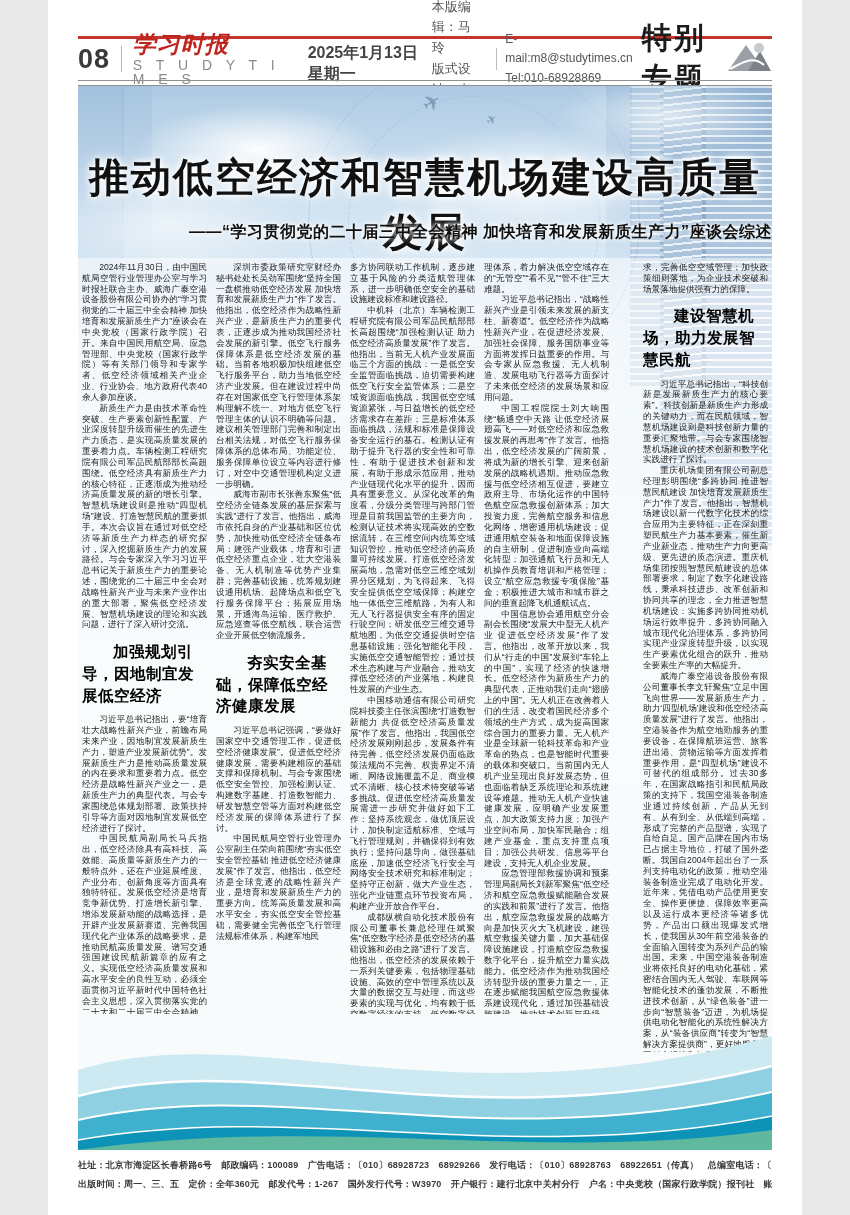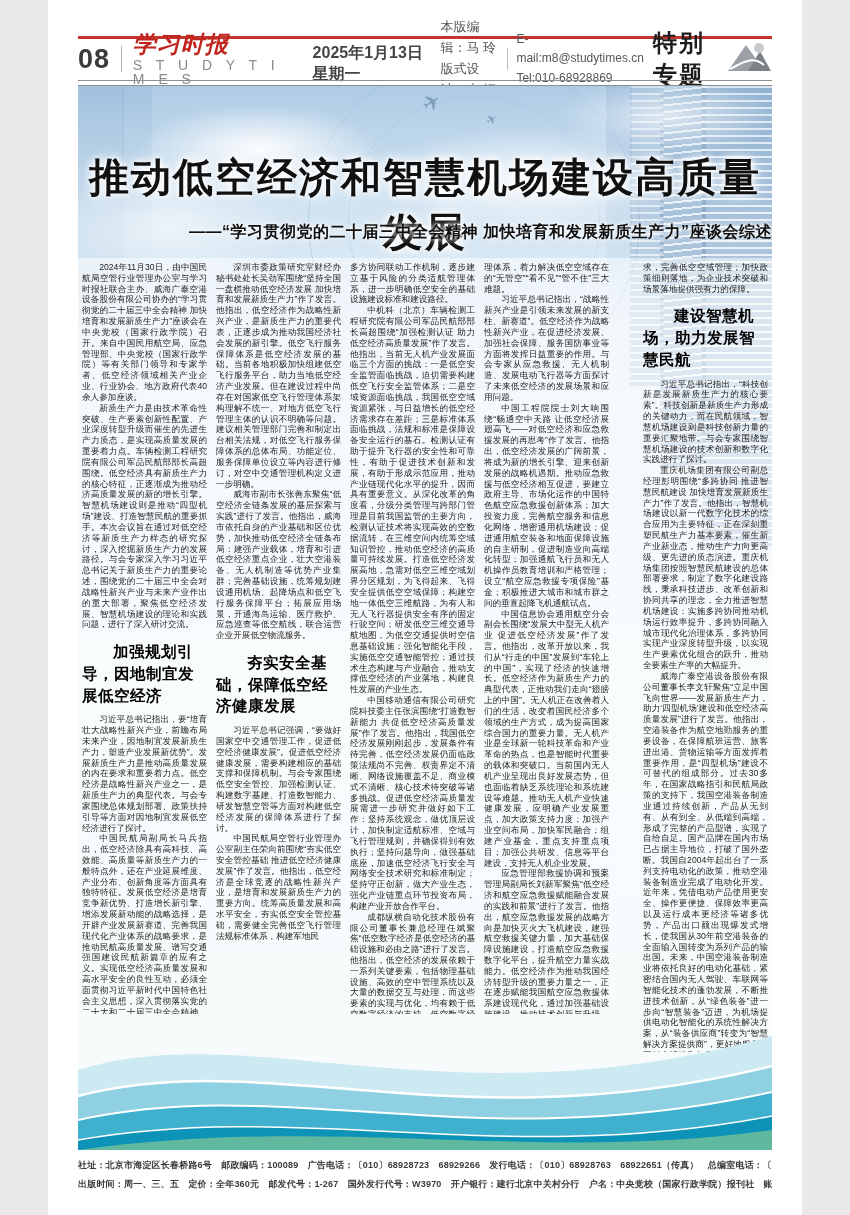--- a/index.html
+++ b/index.html
@@ -12,21 +12,21 @@
   .hdr-div{width:1px;height:26px;background:#b5b5b5;margin:0 11px;}
   .masthead{display:flex;flex-direction:column;line-height:1;}
   .masthead .cn{font-family:"DejaVu Serif","Liberation Serif",serif;font-style:italic;font-weight:bold;
                 font-size:23px;color:#c0241f;letter-spacing:1px;}
   .masthead .en{font-size:14px;color:#8a8a8a;letter-spacing:5px;margin-top:3px;}
   .issue-date{font-size:16px;font-weight:bold;color:#444;margin-left:8px;align-self:flex-start;margin-top:1px;}
   .hdr-right{margin-left:auto;display:flex;align-items:center;}
   .credits{font-size:13px;color:#555;line-height:1.6;text-align:left;}
   .vline{width:1px;height:22px;background:#bbb;margin:0 9px;}
   .contact{font-size:12px;color:#555;line-height:1.6;}
-  .section-title{font-size:24px;font-weight:900;color:#1c1c1c;letter-spacing:2px;margin-left:9px;}
+  .section-title{font-size:30px;font-weight:900;color:#1c1c1c;letter-spacing:2px;margin-left:9px;}
   .logo-mark{margin-left:10px;}
   .dbl-rule{position:absolute;left:30px;right:30px;top:80px;height:4px;
             border-top:1px solid #8f8f8f;border-bottom:1px solid #8f8f8f;}
   
   .art{position:absolute;left:30px;right:30px;top:86px;height:1064px;overflow:hidden;
        background:linear-gradient(180deg,#aecbe4 0%,#cfe2f1 10%,#e7f1f8 26%,#f3f8fb 55%,#eef6f8 100%);}
   .cloud{position:absolute;border-radius:50%;
          background:radial-gradient(closest-side,rgba(255,255,255,.95),rgba(255,255,255,0));}
   .arc{position:absolute;border:1px solid rgba(150,180,210,.45);border-radius:50%;}
   .bld{position:absolute;top:0;background:linear-gradient(180deg,rgba(110,150,195,.55),rgba(210,230,246,.08));

